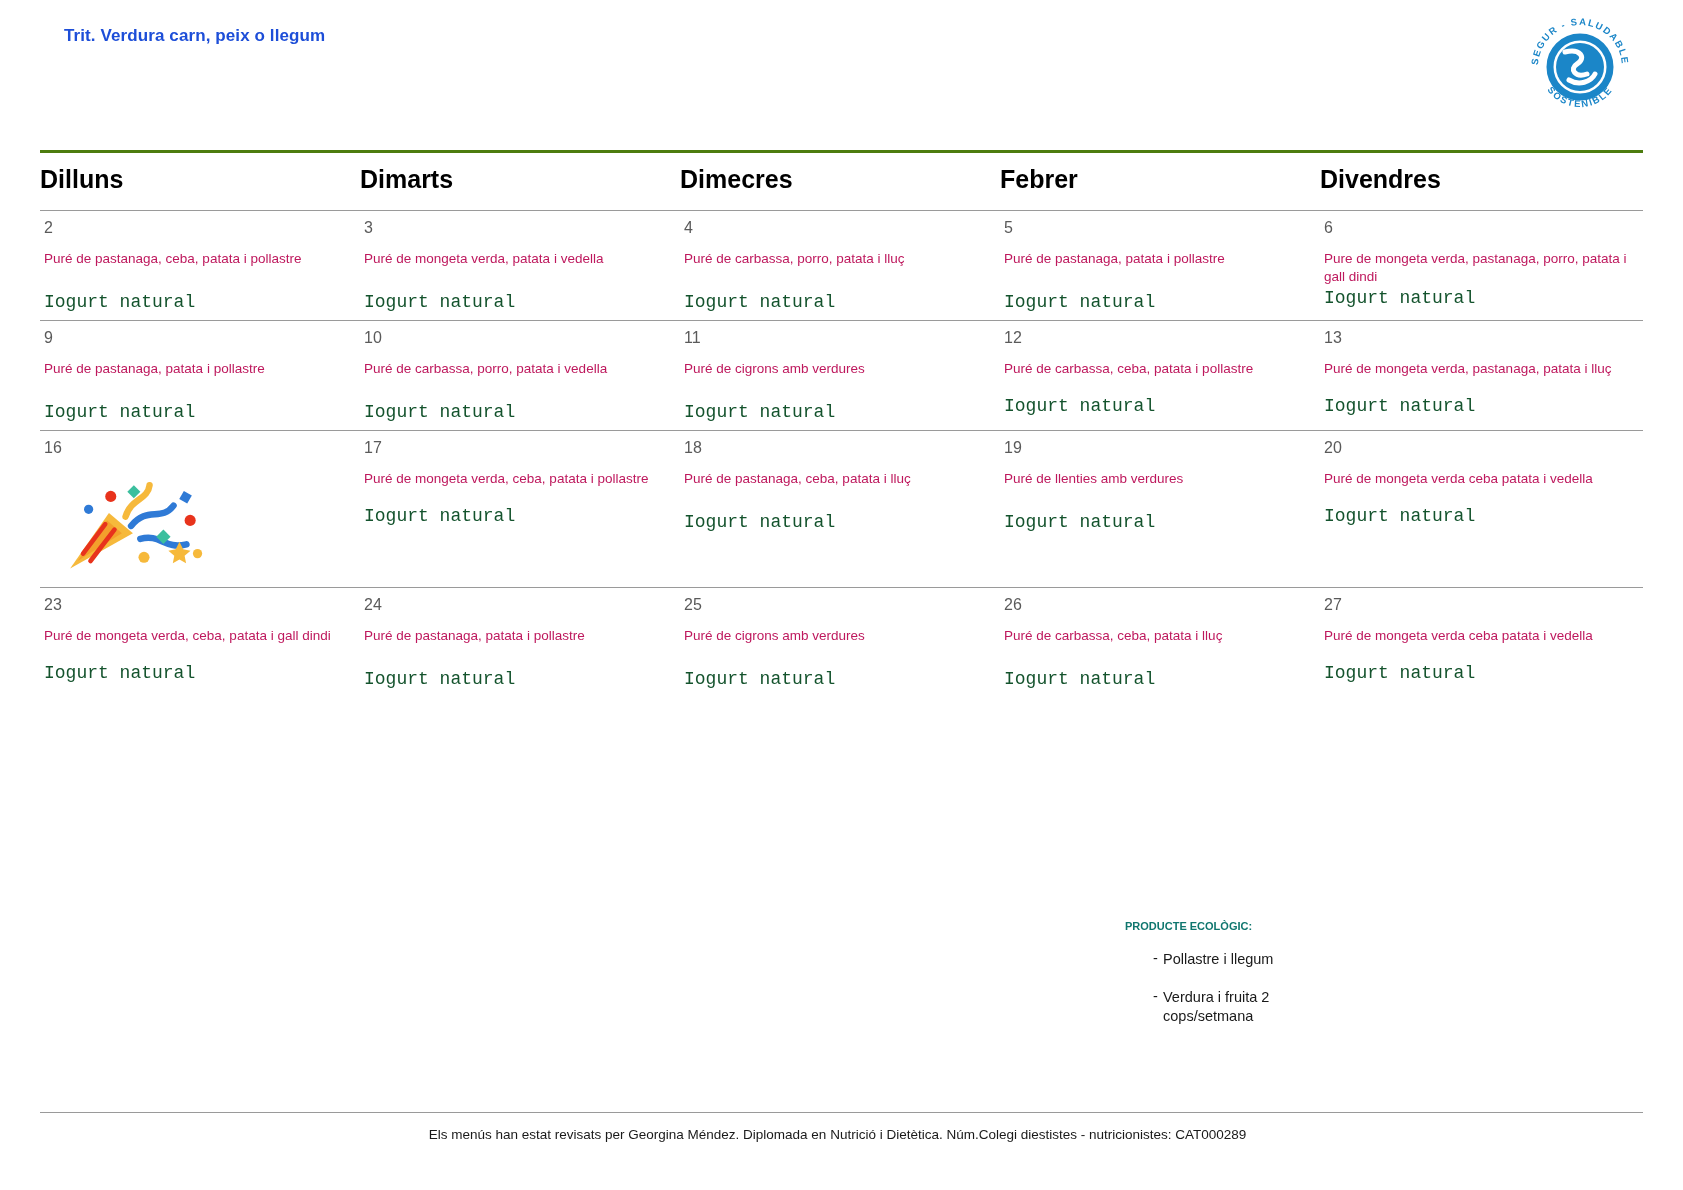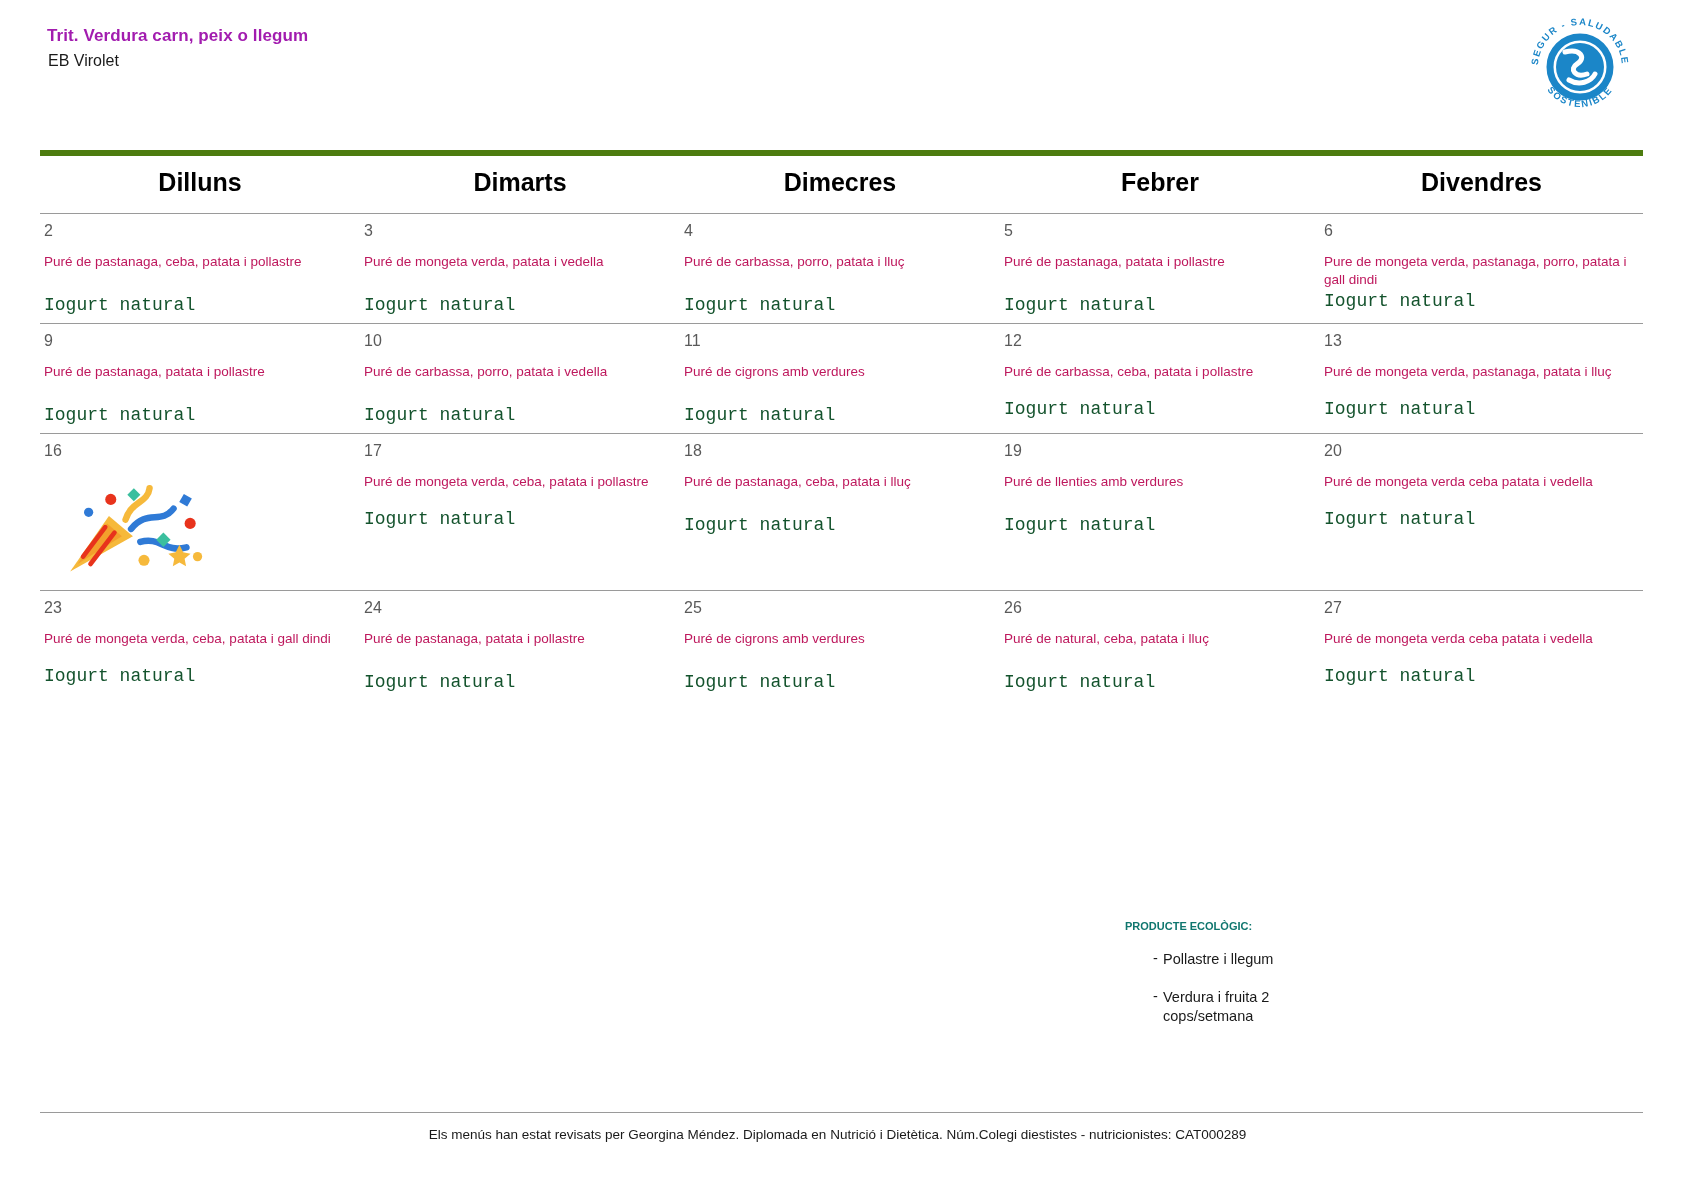--- a/index.html
+++ b/index.html
@@ -25,23 +25,23 @@
 
   
   .header {
     padding-top: 26px;
     position: relative;
     height: 120px;
   }
   .title-main {
     font-size: 17px;
     font-weight: bold;
-    color: #a21caf;
+    color: #1d4ed8;
     letter-spacing: 0.1px;
-    margin-left: 7px;
+    margin-left: 24px;
   }
   .title-sub {
     font-size: 16px;
     color: #1a1a1a;
     margin-top: 6px;
     margin-left: 8px;
   }
   .month {
     font-size: 16px;
     color: #e8331c;
@@ -63,25 +63,25 @@
     width: 1603px;
     border-collapse: collapse;
     table-layout: fixed;
     margin-top: 4px;
   }
   .cal td, .cal th {
     vertical-align: top;
     padding: 0;
   }
   .daynames td {
-    text-align: center;
+    text-align: left;
     font-size: 25px;
     font-weight: bold;
     padding: 12px 0 16px 0;
-    border-top: 6px solid #4d7c0f;
+    border-top: 3px solid #4d7c0f;
     border-bottom: 1px solid #9a9a9a;
     color: #000;
   }
   .week td {
     border-bottom: 1px solid #9a9a9a;
     padding: 8px 6px 8px 4px;
   }
   .week.last td {
     border-bottom: none;
   }
@@ -183,21 +183,20 @@
     padding-top: 14px;
   }
 </style>
 </head>
 <body>
 
 <div class="page">
 
   <div class="header">
     <div class="title-main">Trit. Verdura carn, peix o llegum</div>
-    <div class="title-sub">EB Virolet</div>
 
     <div class="logo">
       <svg viewBox="0 0 110 110" width="110" height="110">
         <defs>
           <path id="arcTop" d="M 13,55 A 42,42 0 0 1 97,55" fill="none"></path>
           <path id="arcBot" d="M 15,55 A 40,40 0 0 0 95,55" fill="none"></path>
         </defs>
         <circle cx="55" cy="55" r="30" fill="none" stroke="#1b86c8" stroke-width="7"></circle>
         <circle cx="55" cy="55" r="24" fill="#1b86c8"></circle>
         <path d="M 40,40 C 55,36 62,46 52,52 C 44,57 50,66 62,62" stroke="#ffffff" stroke-width="5" fill="none" stroke-linecap="round"></path>
@@ -345,21 +344,21 @@
         <div class="meal">Puré de pastanaga, patata i pollastre</div>
         <div class="yogurt">Iogurt natural</div>
       </td>
       <td>
         <div class="daynum">25</div>
         <div class="meal">Puré de cigrons amb verdures</div>
         <div class="yogurt">Iogurt natural</div>
       </td>
       <td>
         <div class="daynum">26</div>
-        <div class="meal">Puré de natural, ceba,    patata i lluç</div>
+        <div class="meal">Puré de carbassa, ceba,    patata i lluç</div>
         <div class="yogurt"> Iogurt natural</div>
       </td>
       <td>
         <div class="daynum">27</div>
         <div class="meal">Puré de mongeta verda ceba patata i vedella</div>
         <div class="yogurt" style="margin-top:2px">Iogurt natural</div>
       </td>
     </tr>
   </tbody>
     </table>

